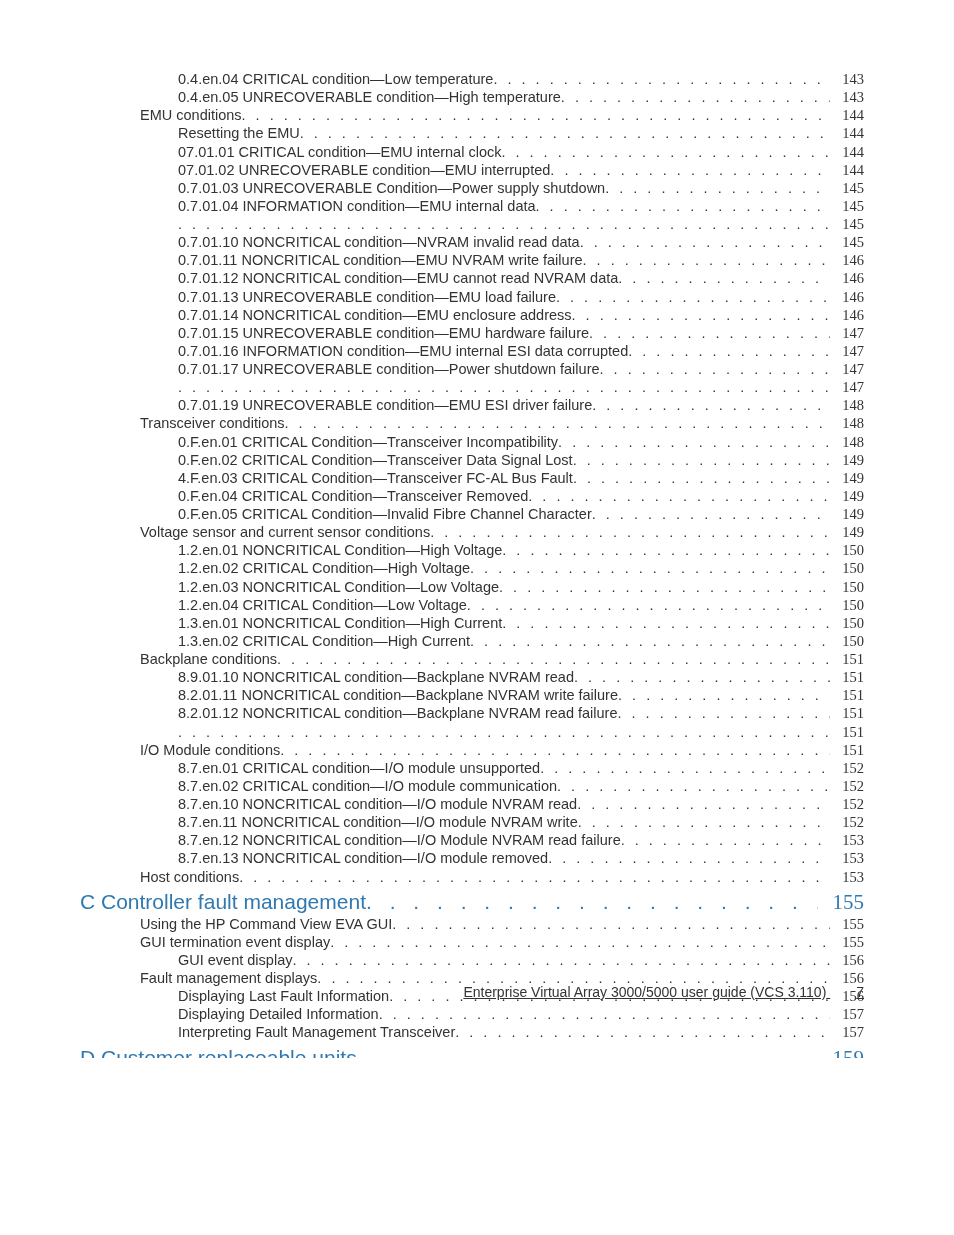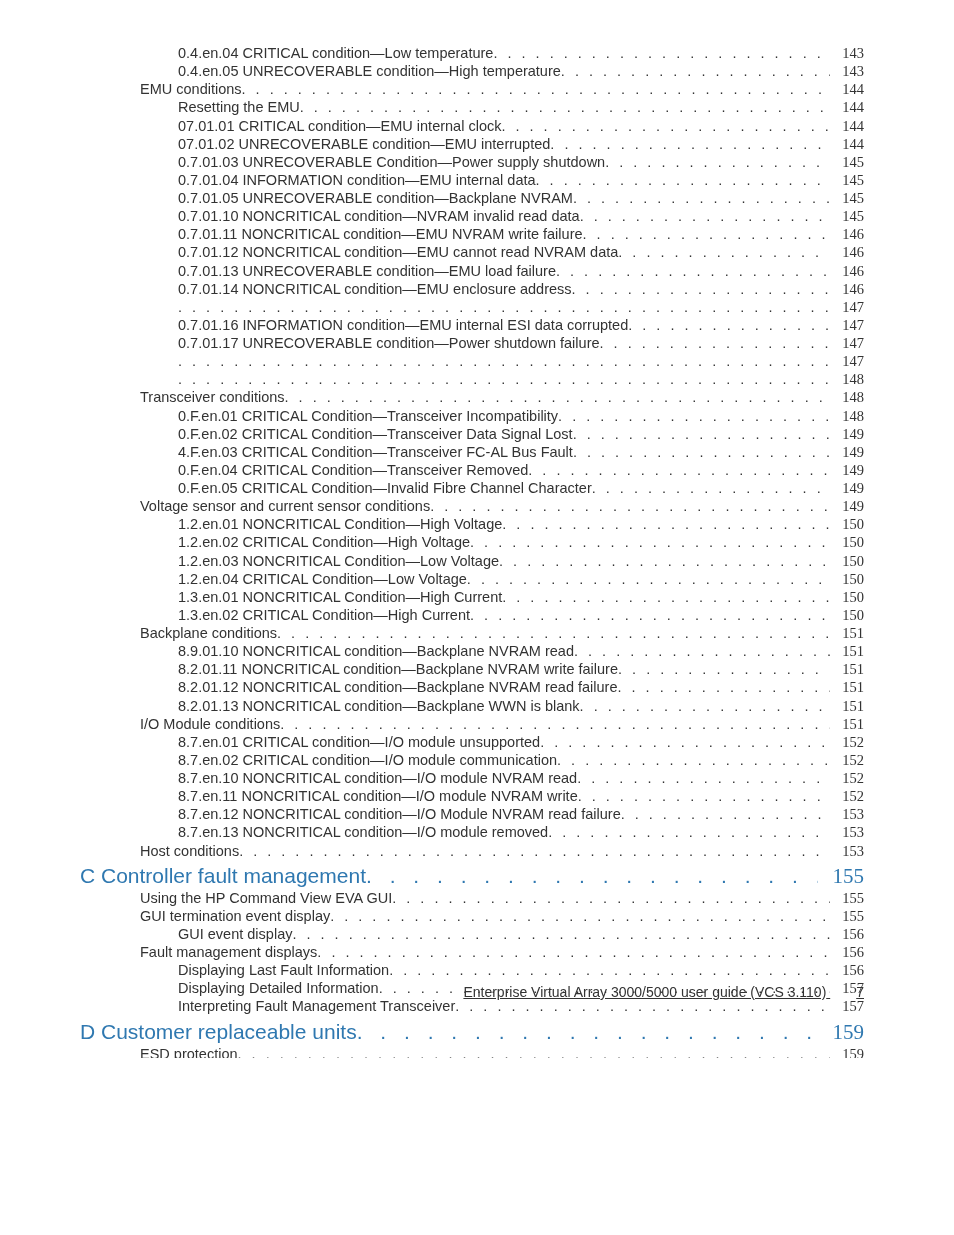--- a/index.html
+++ b/index.html
@@ -6,21 +6,21 @@
     margin: 0;
     background: #fff;
     font-family: "Arial Narrow", Arial, Helvetica, sans-serif;
     color: #333;
   }
   .page {
     width: 954px;
     height: 1058px;
     position: relative;
     box-sizing: border-box;
-    padding: 44px 90px 0 80px;
+    padding: 70px 90px 0 80px;
   }
   .toc {
     font-size: 14.5px;
     line-height: 1.25;
     color: #333;
   }
   .row {
     display: flex;
     white-space: nowrap;
     overflow: hidden;
@@ -106,21 +106,20 @@
         <span class="title">0.7.01.03 UNRECOVERABLE Condition—Power supply shutdown</span>
         <span class="dots"></span>
         <span class="pg">145</span>
       </div>
       <div class="row lvl2">
         <span class="title">0.7.01.04 INFORMATION condition—EMU internal data</span>
         <span class="dots"></span>
         <span class="pg">145</span>
       </div>
       <div class="row lvl2">
-        <span class="title">0.7.01.05 UNRECOVERABLE condition—Backplane NVRAM</span>
         <span class="dots"></span>
         <span class="pg">145</span>
       </div>
       <div class="row lvl2">
         <span class="title">0.7.01.10 NONCRITICAL condition—NVRAM invalid read data</span>
         <span class="dots"></span>
         <span class="pg">145</span>
       </div>
       <div class="row lvl2">
         <span class="title">0.7.01.11 NONCRITICAL condition—EMU NVRAM write failure</span>
@@ -136,38 +135,40 @@
         <span class="title">0.7.01.13 UNRECOVERABLE condition—EMU load failure</span>
         <span class="dots"></span>
         <span class="pg">146</span>
       </div>
       <div class="row lvl2">
         <span class="title">0.7.01.14 NONCRITICAL condition—EMU enclosure address</span>
         <span class="dots"></span>
         <span class="pg">146</span>
       </div>
       <div class="row lvl2">
+        <span class="title">0.7.01.15 UNRECOVERABLE condition—EMU hardware failure</span>
         <span class="dots"></span>
         <span class="pg">147</span>
       </div>
       <div class="row lvl2">
         <span class="title">0.7.01.16 INFORMATION condition—EMU internal ESI data corrupted</span>
         <span class="dots"></span>
         <span class="pg">147</span>
       </div>
       <div class="row lvl2">
         <span class="title">0.7.01.17 UNRECOVERABLE condition—Power shutdown failure</span>
         <span class="dots"></span>
         <span class="pg">147</span>
       </div>
       <div class="row lvl2">
         <span class="dots"></span>
         <span class="pg">147</span>
       </div>
       <div class="row lvl2">
+        <span class="title">0.7.01.19 UNRECOVERABLE condition—EMU ESI driver failure</span>
         <span class="dots"></span>
         <span class="pg">148</span>
       </div>
       <div class="row lvl1">
         <span class="title">Transceiver conditions</span>
         <span class="dots"></span>
         <span class="pg">148</span>
       </div>
       <div class="row lvl2">
         <span class="title">0.F.en.01 CRITICAL Condition—Transceiver Incompatibility</span>
@@ -243,21 +244,20 @@
         <span class="title">8.2.01.11 NONCRITICAL condition—Backplane NVRAM write failure</span>
         <span class="dots"></span>
         <span class="pg">151</span>
       </div>
       <div class="row lvl2">
         <span class="title">8.2.01.12 NONCRITICAL condition—Backplane NVRAM read failure</span>
         <span class="dots"></span>
         <span class="pg">151</span>
       </div>
       <div class="row lvl2">
-        <span class="title">8.2.01.13 NONCRITICAL condition—Backplane WWN is blank</span>
         <span class="dots"></span>
         <span class="pg">151</span>
       </div>
       <div class="row lvl1">
         <span class="title">I/O Module conditions</span>
         <span class="dots"></span>
         <span class="pg">151</span>
       </div>
       <div class="row lvl2">
         <span class="title">8.7.en.01 CRITICAL condition—I/O module unsupported</span>

